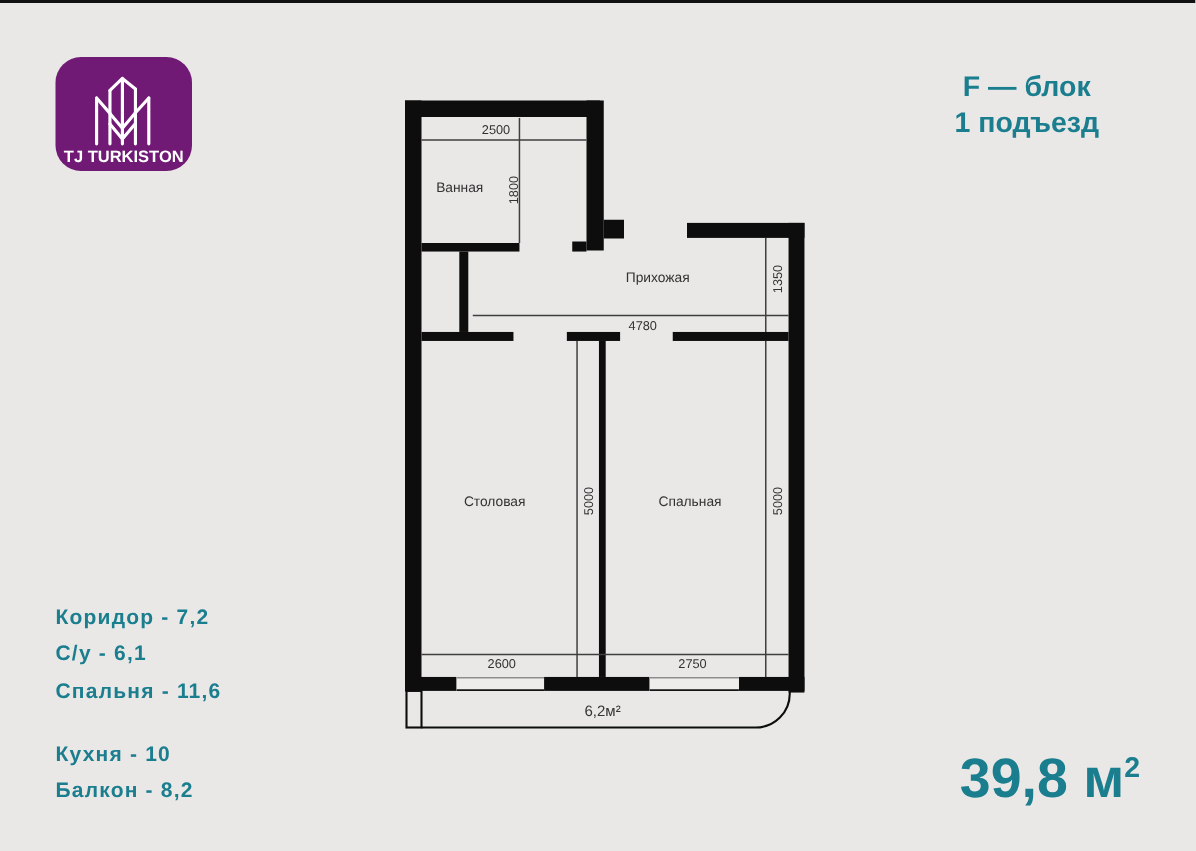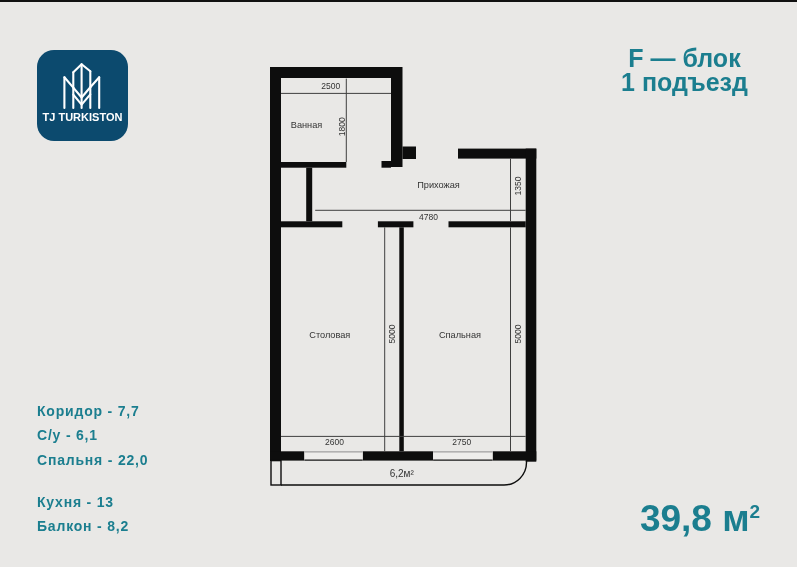--- a/index.html
+++ b/index.html
@@ -1,20 +1,20 @@
 <!DOCTYPE html>
 <html><head>
 <meta charset="utf-8">
 <style>
   html,body{margin:0;padding:0}
   body{width:797px;height:567px;background:#e9e8e6;font-family:"Liberation Sans",sans-serif;position:relative;overflow:hidden}
   .topline{position:absolute;left:0;top:0;width:797px;height:2px;background:#111}
-  .logo{position:absolute;left:37px;top:50px;width:91px;height:91px;background:#0c4a6e;border-radius:17px}
+  .logo{position:absolute;left:37px;top:38px;width:91px;height:76px;background:#701a75;border-radius:17px}
   .logoname{position:absolute;left:0;top:61px;width:91px;text-align:center;color:#fff;font-weight:bold;font-size:11px;letter-spacing:0px}
-  .hdr{position:absolute;left:572px;top:47px;width:225px;text-align:center;color:#1b7e8f;font-weight:bold;font-size:25px;line-height:23.8px}
+  .hdr{position:absolute;left:572px;top:47px;width:225px;text-align:center;color:#1b7e8f;font-weight:bold;font-size:19px;line-height:23.8px}
   .list{position:absolute;left:37px;top:0;color:#1b7e8f;font-weight:bold;font-size:14px;letter-spacing:0.8px}
   .total{position:absolute;left:580px;top:498px;width:240px;text-align:center;color:#1b7e8f;font-weight:bold;font-size:37px}
   .total sup{font-size:19px;line-height:0;vertical-align:13px}
 </style>
 </head>
 <body>
 
 <div class="topline"></div>
 
 <div class="logo">
@@ -26,24 +26,24 @@
     <path d="M36.3 37.6 L44.6 47.5 L53.3 37.2"></path>
     <path d="M36.3 44.6 L44.6 54.6 L53.3 44.4"></path>
   </svg>
 
   <div class="logoname">TJ TURKISTON</div>
 </div>
 
 <div class="hdr">F — блок<br>1 подъезд</div>
 
 <div class="list">
-  <div style="position:absolute;left:0;top:403.3px;white-space:nowrap">Коридор - 7,7</div>
+  <div style="position:absolute;left:0;top:403.3px;white-space:nowrap">Коридор - 7,2</div>
   <div style="position:absolute;left:0;top:427.4px;white-space:nowrap">С/у - 6,1</div>
-  <div style="position:absolute;left:0;top:451.5px;white-space:nowrap">Спальня - 22,0</div>
-  <div style="position:absolute;left:0;top:494px;white-space:nowrap">Кухня - 13</div>
+  <div style="position:absolute;left:0;top:451.5px;white-space:nowrap">Спальня - 11,6</div>
+  <div style="position:absolute;left:0;top:494px;white-space:nowrap">Кухня - 10</div>
   <div style="position:absolute;left:0;top:518px;white-space:nowrap">Балкон - 8,2</div>
 </div>
 
 <div class="total">39,8 м<sup>2</sup></div>
 
 <svg width="797" height="567" viewBox="0 0 797 567" style="position:absolute;left:0;top:0">
   <g fill="#0d0d0d" stroke="none">
 
     <rect x="270" y="67" width="11" height="394"></rect>
 

